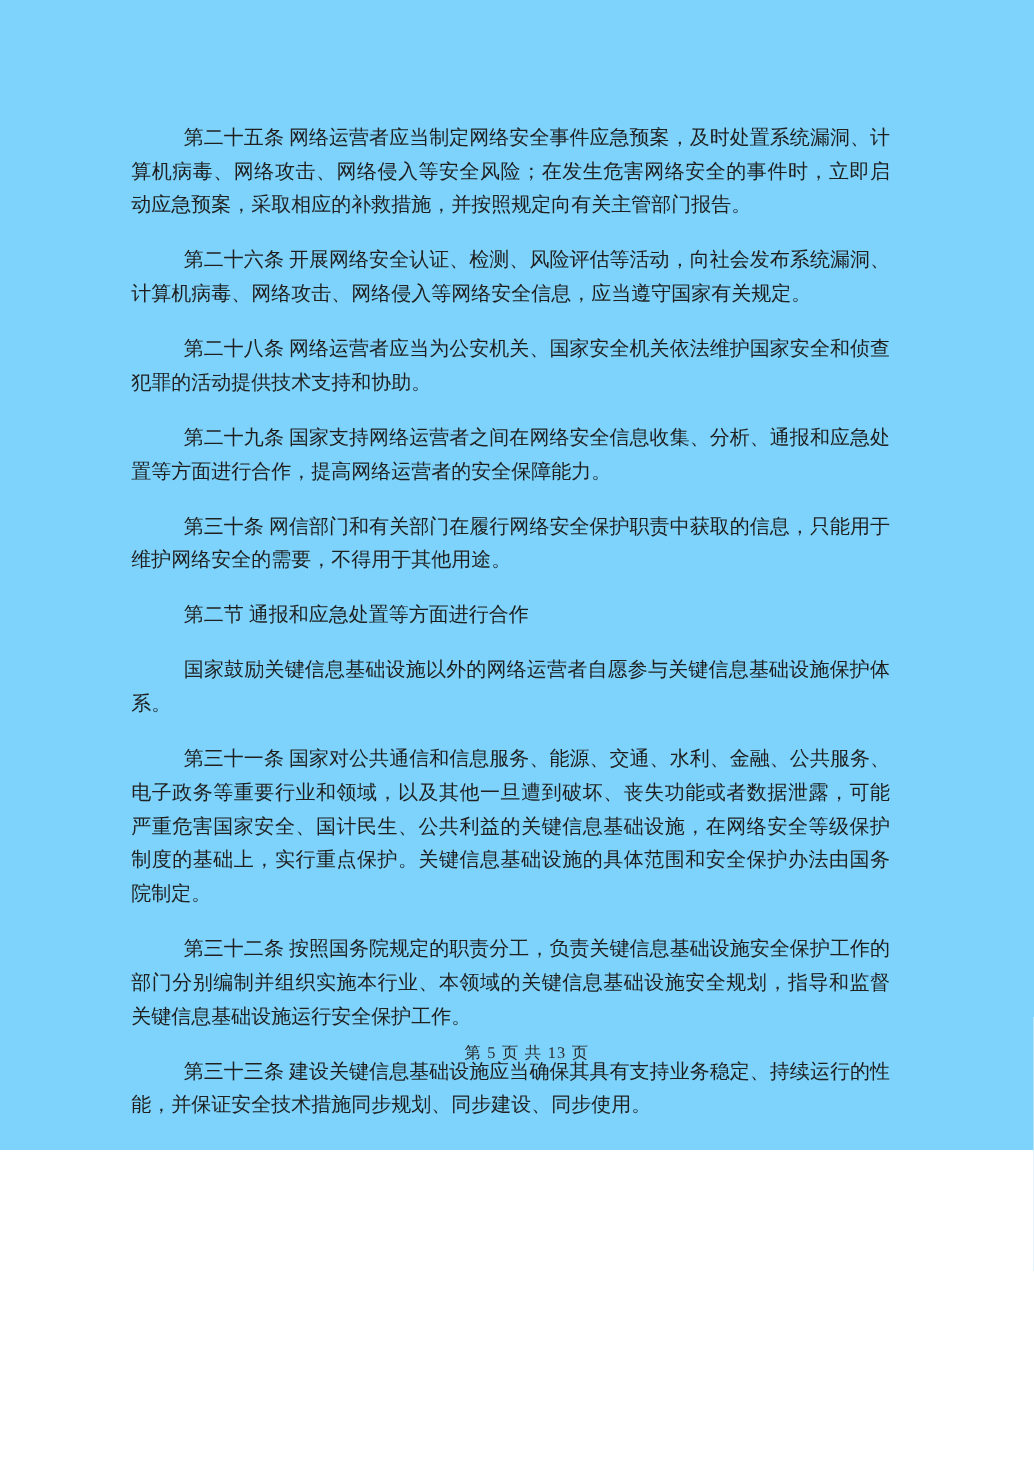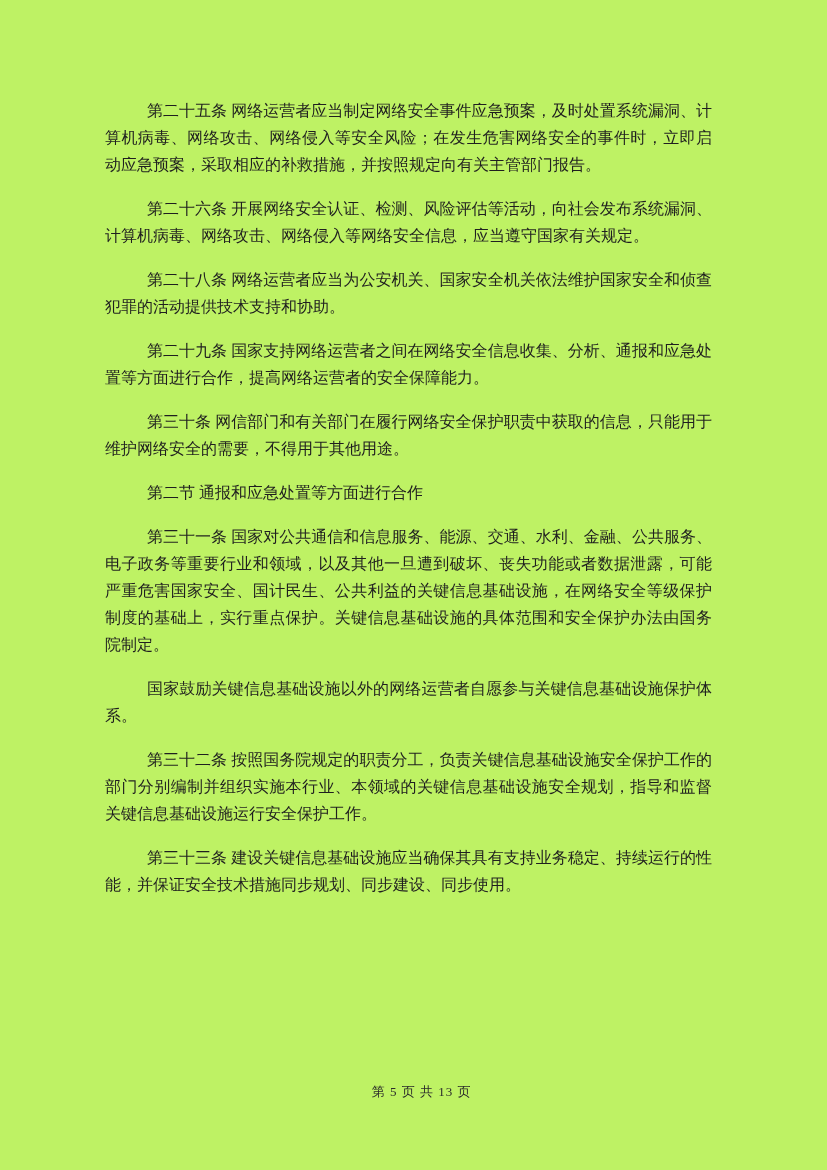--- a/index.html
+++ b/index.html
@@ -3,23 +3,23 @@
 <meta charset="utf-8">
 <style>
   html, body {
     margin: 0;
     padding: 0;
     background: #ffffff;
   }
   .page {
     position: relative;
     width: 827px;
-    height: 1170px;
+    height: 920px;
     margin: 0 auto;
-    background: #bef264;
+    background: #7dd3fc;
     box-sizing: border-box;
     padding: 97px 115px 0 105px;
     font-family: "Liberation Serif", "DejaVu Serif", serif;
     font-size: 16px;
     line-height: 27px;
     color: #1f1f1f;
     overflow: hidden;
   }
   .para {
     margin: 0 0 17px 0;
@@ -57,23 +57,23 @@
 
   <p class="para">第二十八条 网络运营者应当为公安机关、国家安全机关依法维护国家安全和侦查犯罪的活动提供技术支持和协助。</p>
 
   <p class="para">第二十九条 国家支持网络运营者之间在网络安全信息收集、分析、通报和应急处置等方面进行合作，提高网络运营者的安全保障能力。</p>
 
 
   <p class="para">第三十条 网信部门和有关部门在履行网络安全保护职责中获取的信息，只能用于维护网络安全的需要，不得用于其他用途。</p>
 
   <p class="section-heading">第二节 通报和应急处置等方面进行合作</p>
 
+  <p class="para">国家鼓励关键信息基础设施以外的网络运营者自愿参与关键信息基础设施保护体系。</p>
+
   <p class="para">第三十一条 国家对公共通信和信息服务、能源、交通、水利、金融、公共服务、电子政务等重要行业和领域，以及其他一旦遭到破坏、丧失功能或者数据泄露，可能严重危害国家安全、国计民生、公共利益的关键信息基础设施，在网络安全等级保护制度的基础上，实行重点保护。关键信息基础设施的具体范围和安全保护办法由国务院制定。</p>
-
-  <p class="para">国家鼓励关键信息基础设施以外的网络运营者自愿参与关键信息基础设施保护体系。</p>
 
   <p class="para">第三十二条 按照国务院规定的职责分工，负责关键信息基础设施安全保护工作的部门分别编制并组织实施本行业、本领域的关键信息基础设施安全规划，指导和监督关键信息基础设施运行安全保护工作。</p>
 
   <p class="para">第三十三条 建设关键信息基础设施应当确保其具有支持业务稳定、持续运行的性能，并保证安全技术措施同步规划、同步建设、同步使用。</p>
 
   <div class="footer">第 5 页 共 13 页</div>
 
 </div>
 
 </body></html>

